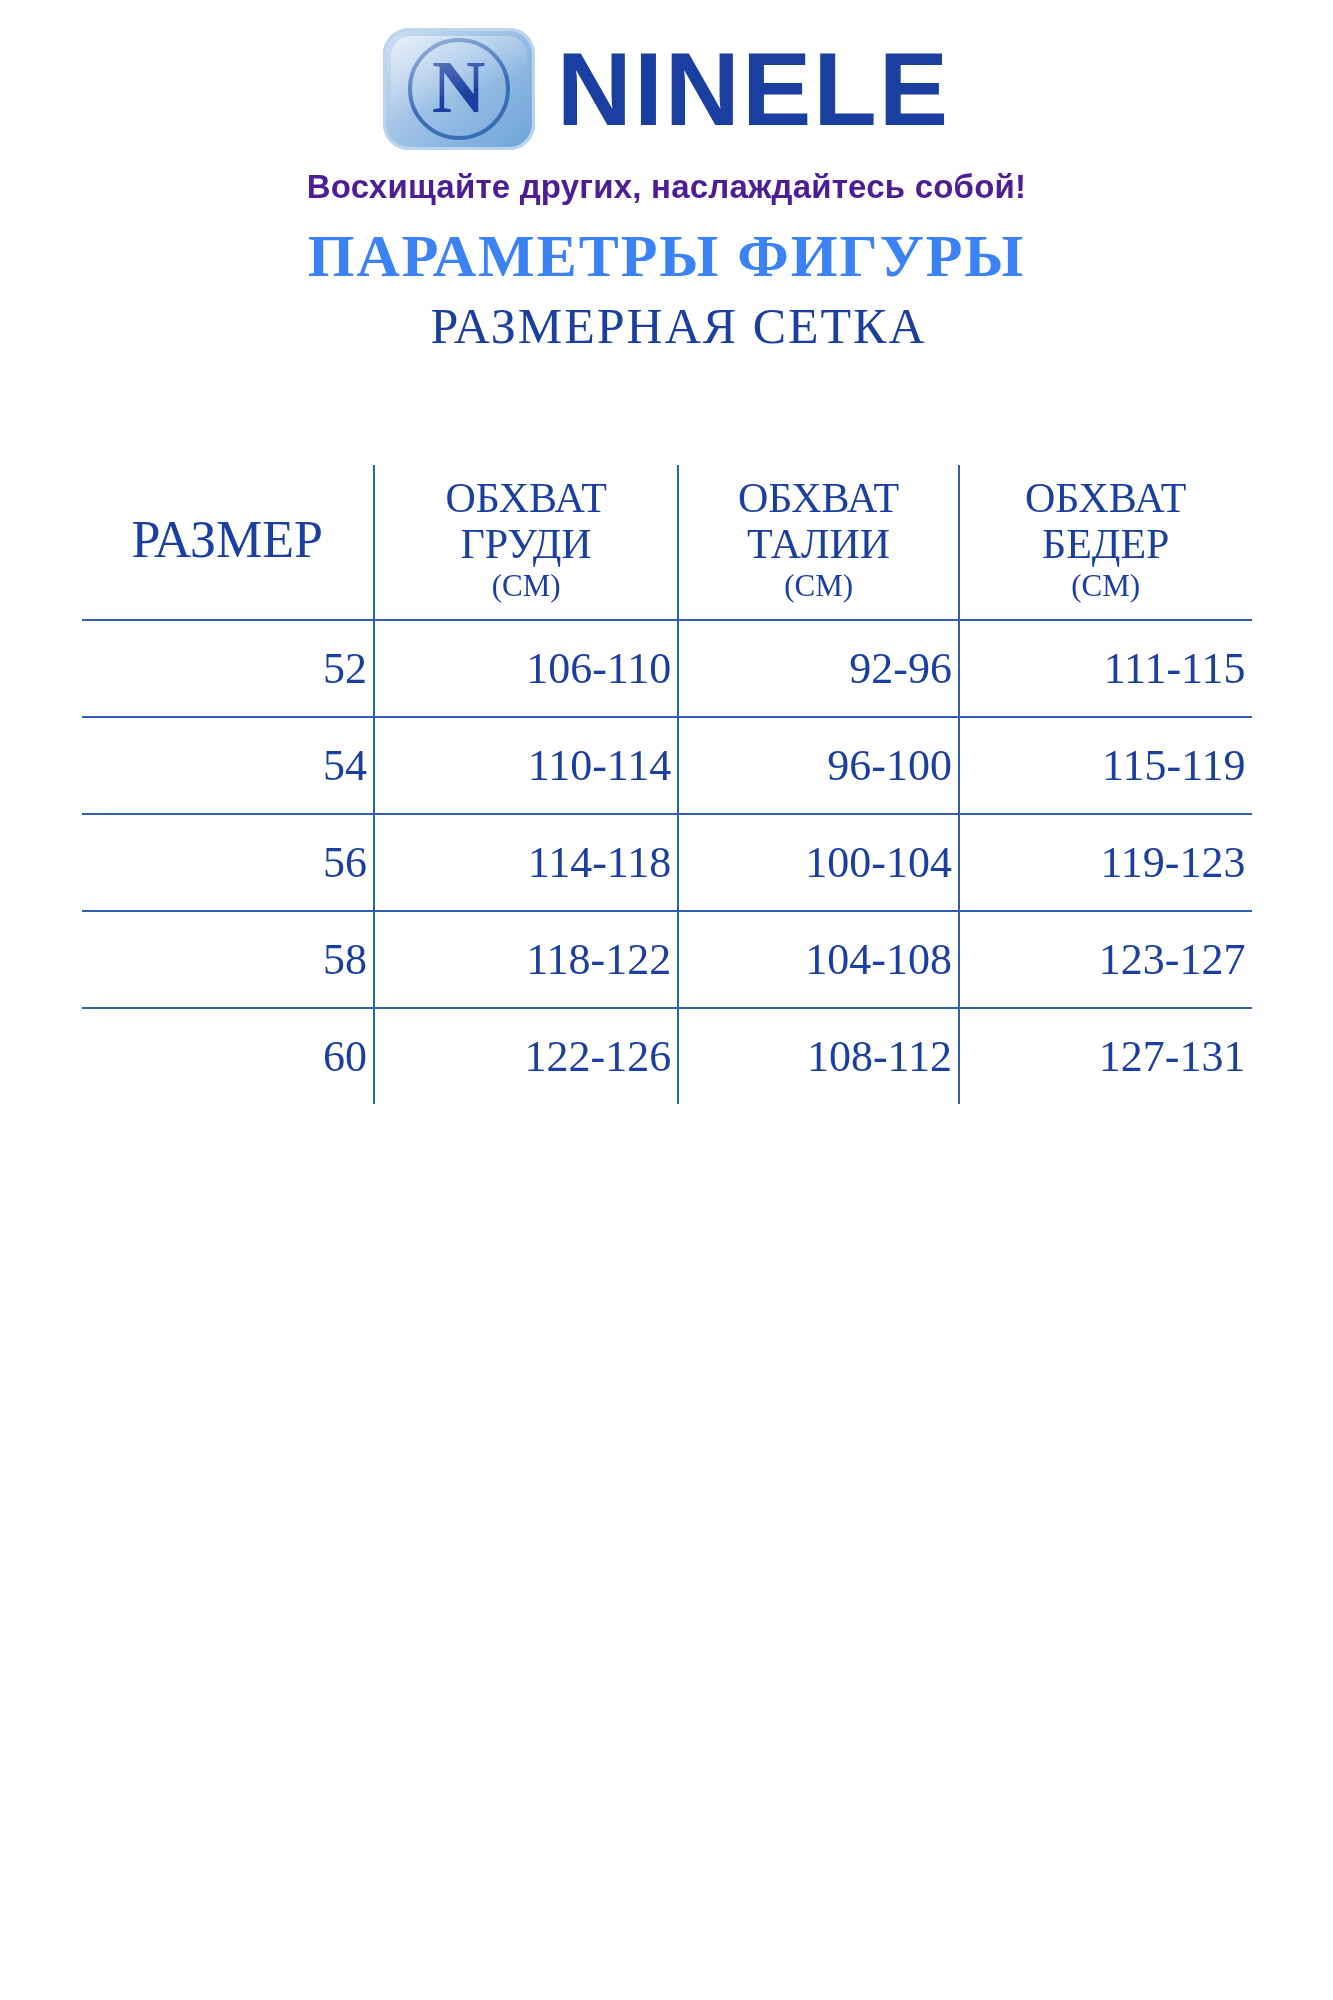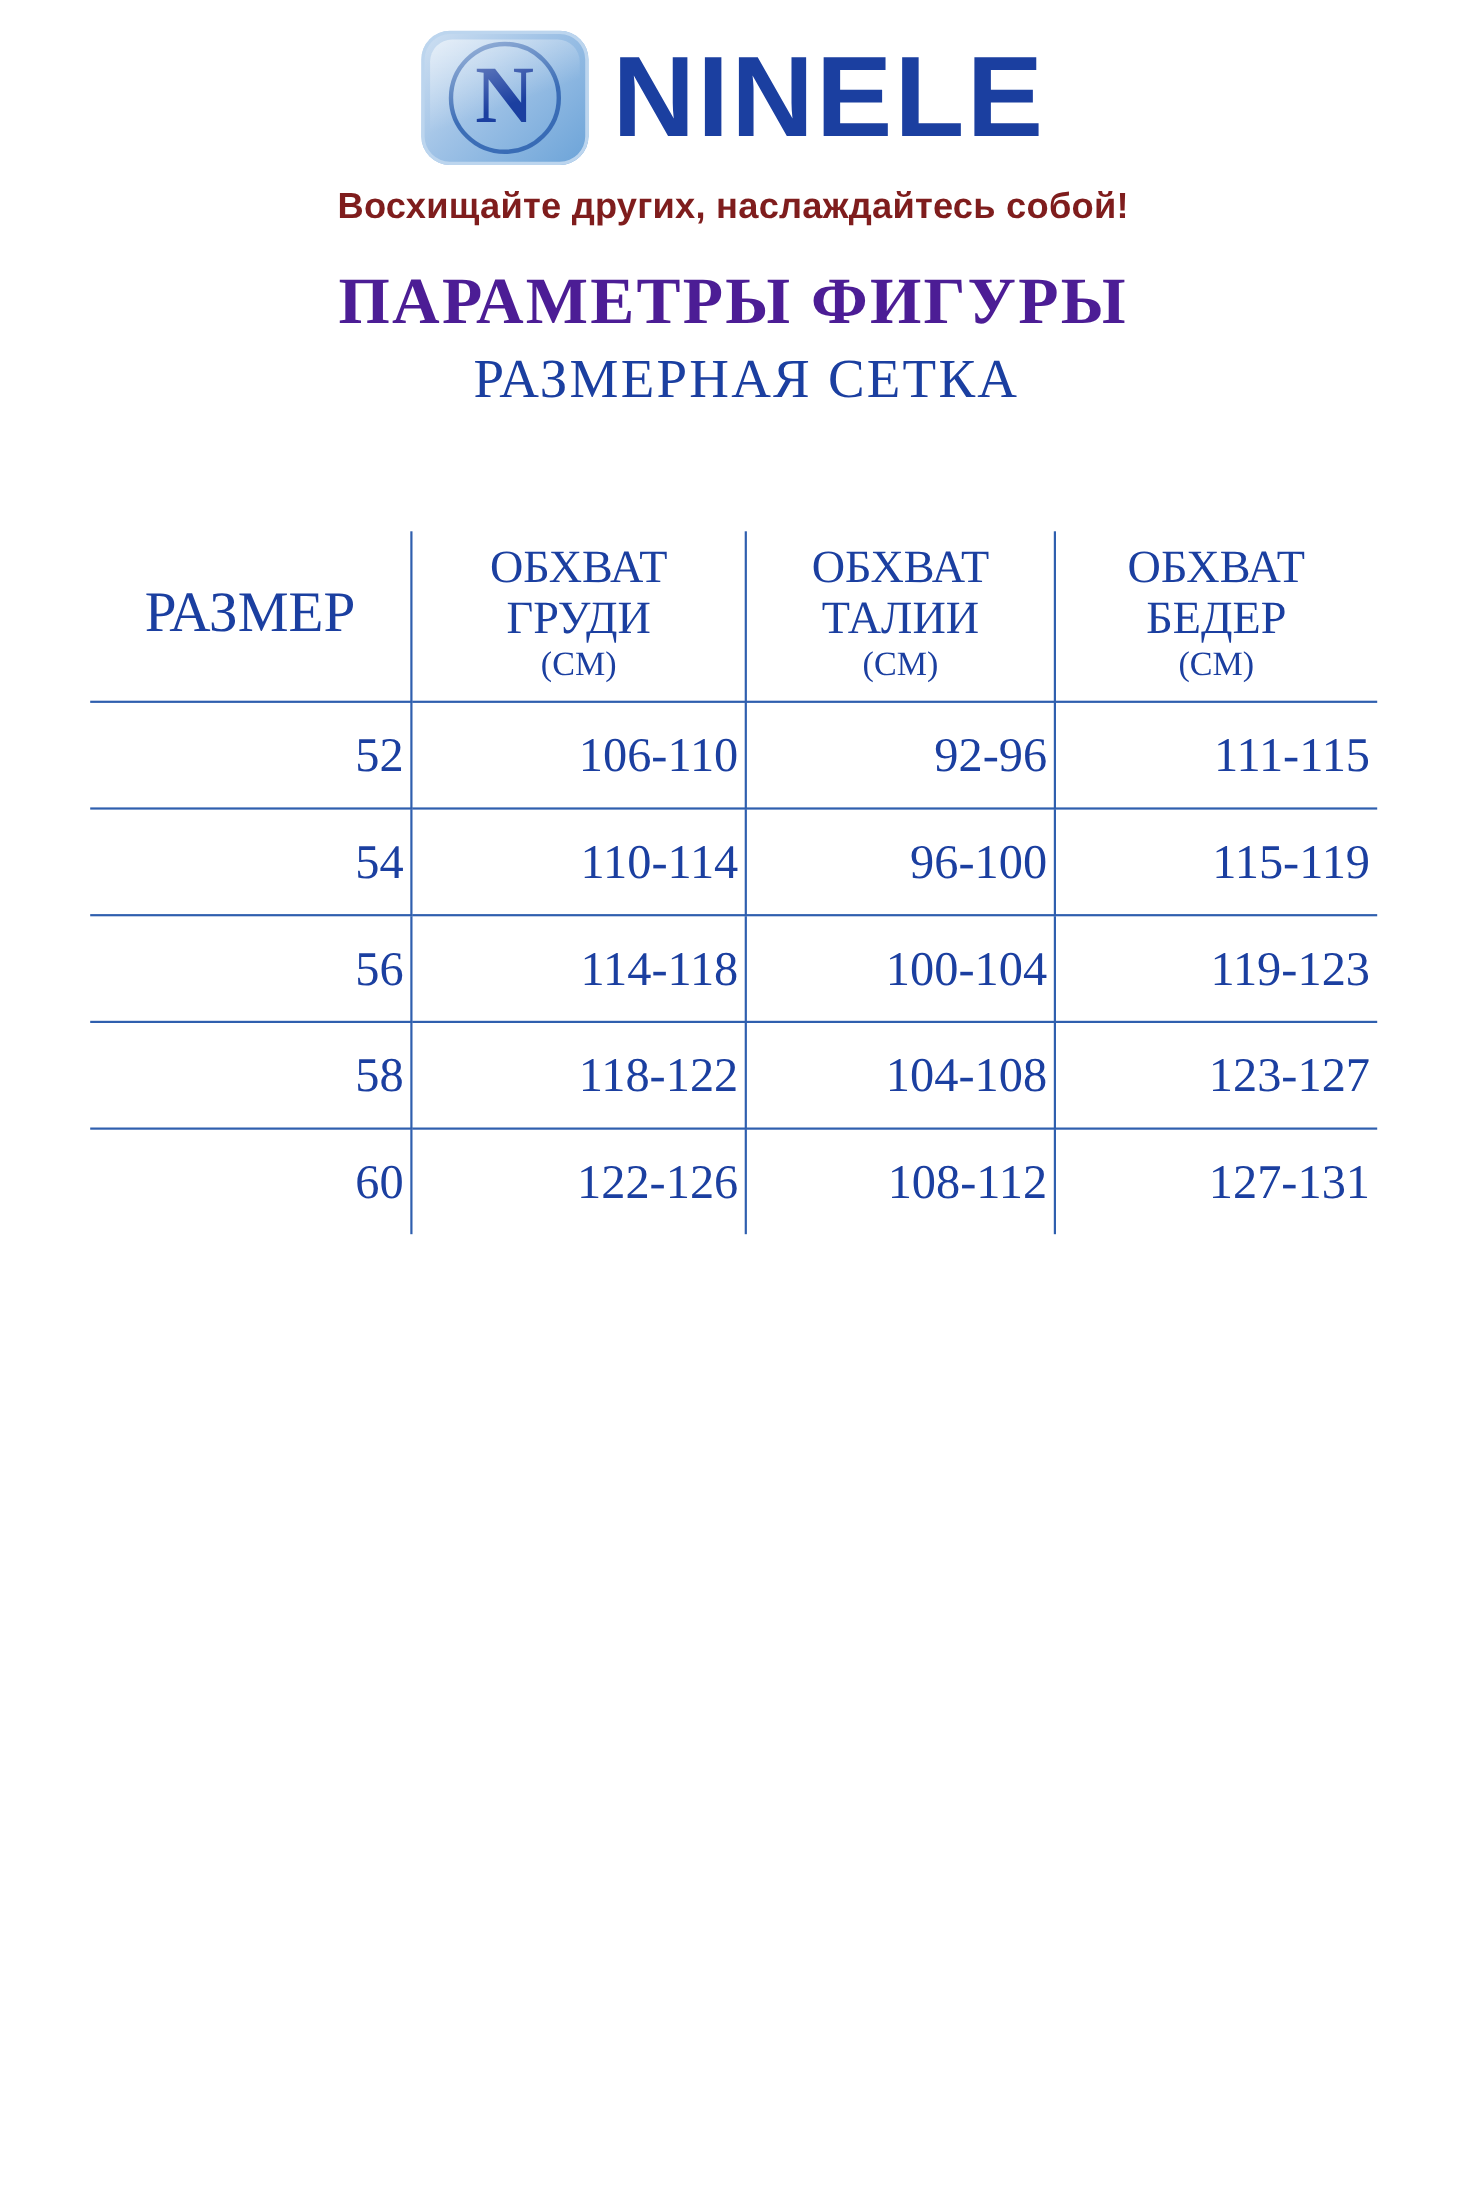--- a/index.html
+++ b/index.html
@@ -79,34 +79,34 @@
     line-height: 1;
     color: #1b3fa0;
     letter-spacing: 2px;
   }
 
   .tagline {
     text-align: center;
     font-family: "Liberation Sans", sans-serif;
     font-weight: bold;
     font-size: 33px;
-    color: #7f1d1d;
+    color: #4c1d95;
     margin-top: 18px;
     letter-spacing: .2px;
   }
 
   
   .title-main {
     text-align: center;
     font-family: "Liberation Serif", serif;
     font-weight: bold;
     font-size: 60px;
     letter-spacing: 2px;
-    margin-top: 34px;
-    color: #4c1d95;
+    margin-top: 16px;
+    color: #3b82f6;
   }
   .title-sub {
     text-align: center;
     font-family: "Liberation Serif", serif;
     font-size: 50px;
     letter-spacing: 2px;
     margin-top: 6px;
     color: #1b3fa0;
     padding-left: 24px;
   }

